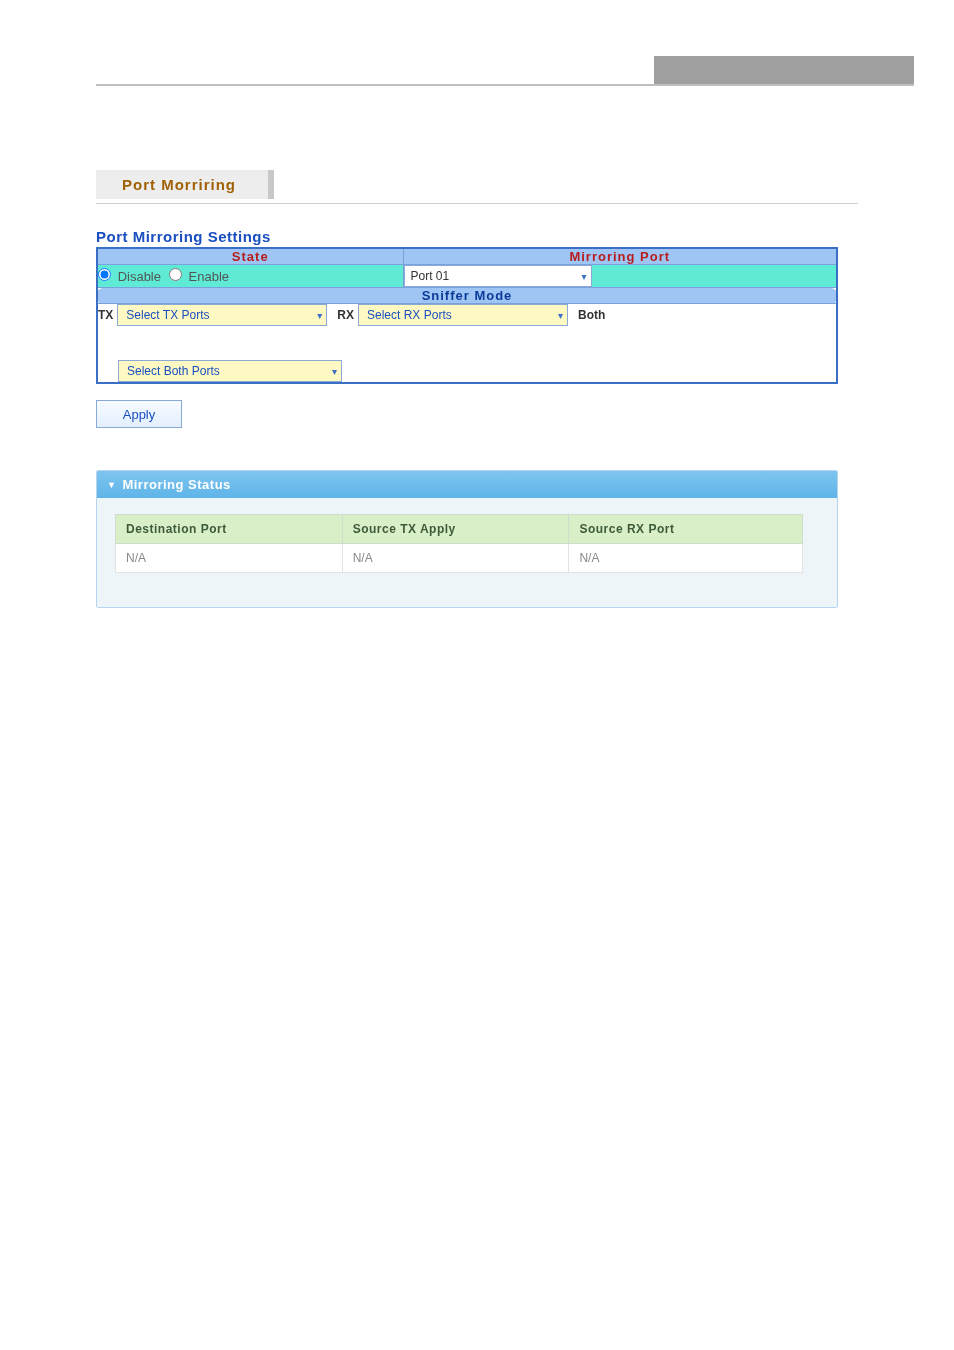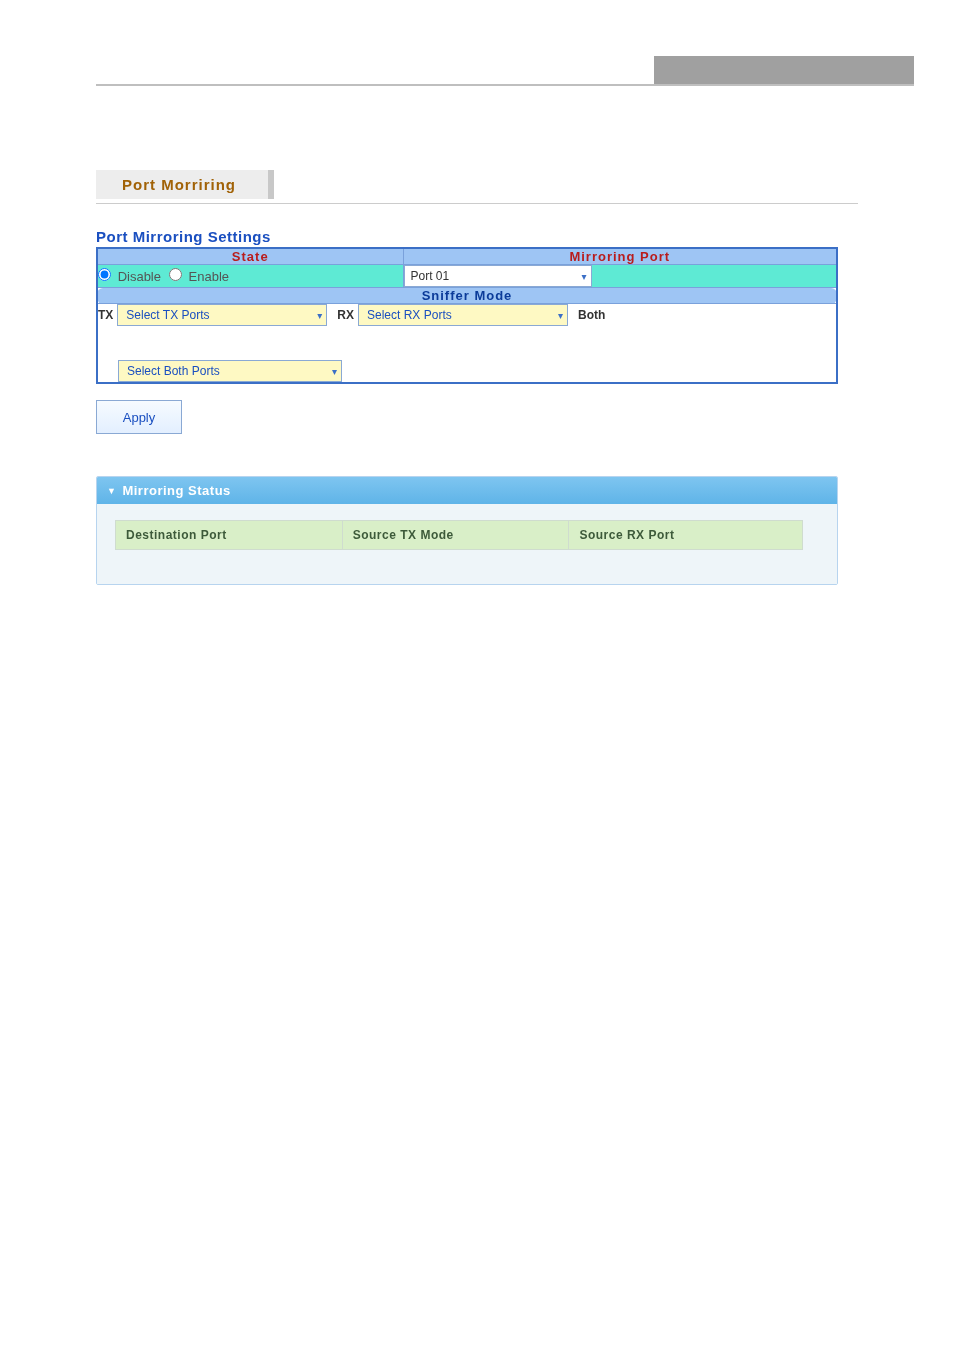--- a/index.html
+++ b/index.html
@@ -155,21 +155,21 @@
   .dd.w-tx { width: 210px; }
   .dd.w-rx { width: 210px; }
   .dd.w-both { width: 224px; margin-top: 4px; }
   .dd .arrow {
     color: #3b6fc6;
     font-size: 10px;
   }
   .apply-btn {
     margin-top: 16px;
     width: 86px;
-    height: 34px;
+    height: 28px;
     border: 1px solid #8aa9d4;
     background: linear-gradient(#f6fbff,#e3efff);
     color: #1a4fc0;
     font-size: 13px;
     font-weight: normal;
     display: flex;
     align-items: center;
     justify-content: center;
     cursor: pointer;
   }
@@ -306,21 +306,26 @@
   <div class="status-panel">
     <div class="status-header">
       <span class="tri">▼</span>
       <span>Mirroring Status</span>
     </div>
     <div class="status-body">
       <table class="status-table">
         <tbody>
             <tr>
           <th style="width:33%;">Destination Port</th>
-          <th style="width:33%;">Source TX Mode</th>
+          <th style="width:33%;">Source TX Apply</th>
           <th>Source RX Port</th>
+        </tr>
+        <tr>
+          <td>N/A</td>
+          <td>N/A</td>
+          <td>N/A</td>
         </tr>
       </tbody>
         </table>
     </div>
   </div>
 
 </div>
 
 </body></html>

